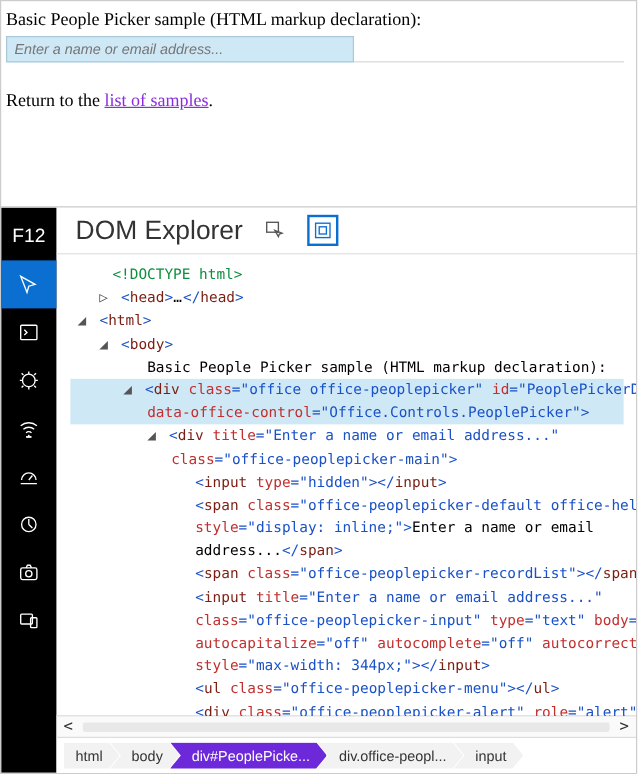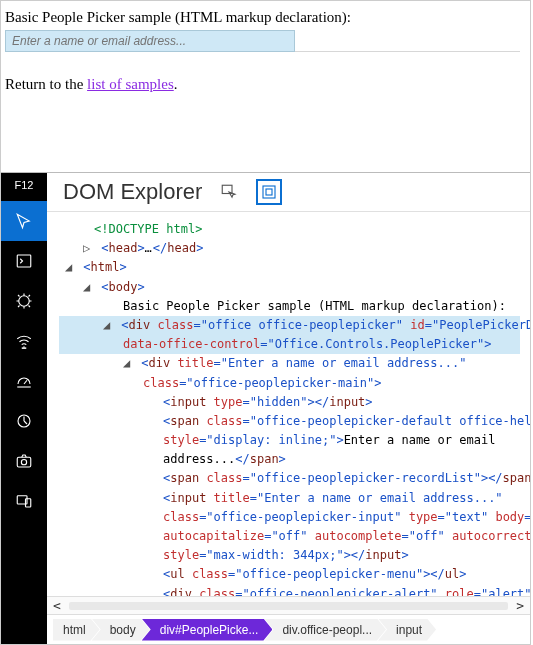--- a/index.html
+++ b/index.html
@@ -23,21 +23,21 @@
   .pp-spacer{ flex:1; border-bottom:1px solid #d7d7d7; height:22px;}
   .return-line { font-family: "Times New Roman", serif; font-size: 15px; margin-top: 24px; }
   .return-line a { color: #8a2be2; text-decoration: underline; }
 
   
   .devtools { flex: 1 1 auto; display: flex; flex-direction: row; overflow: hidden; background:#fff;}
   .rail {
     width: 46px; background: #000; color:#fff;
     display:flex; flex-direction:column; align-items:center;
   }
-  .rail .f12 { font-size: 11px; padding:6px 0 10px; }
+  .rail .f12 { font-size: 16px; padding:16px 0 10px; }
   .rail-item {
     width:46px; height:40px; display:flex; align-items:center; justify-content:center;
     cursor:pointer;
   }
   .rail-item.active { background:#0b6fd1; }
   .rail-item svg { width:18px; height:18px; stroke:#fff; fill:none; stroke-width:1.5; }
   .rail-item svg .fillw { fill:#fff; stroke:none;}
 
   .dev-main { flex:1; display:flex; flex-direction:column; overflow:hidden; }
   .dev-header {

